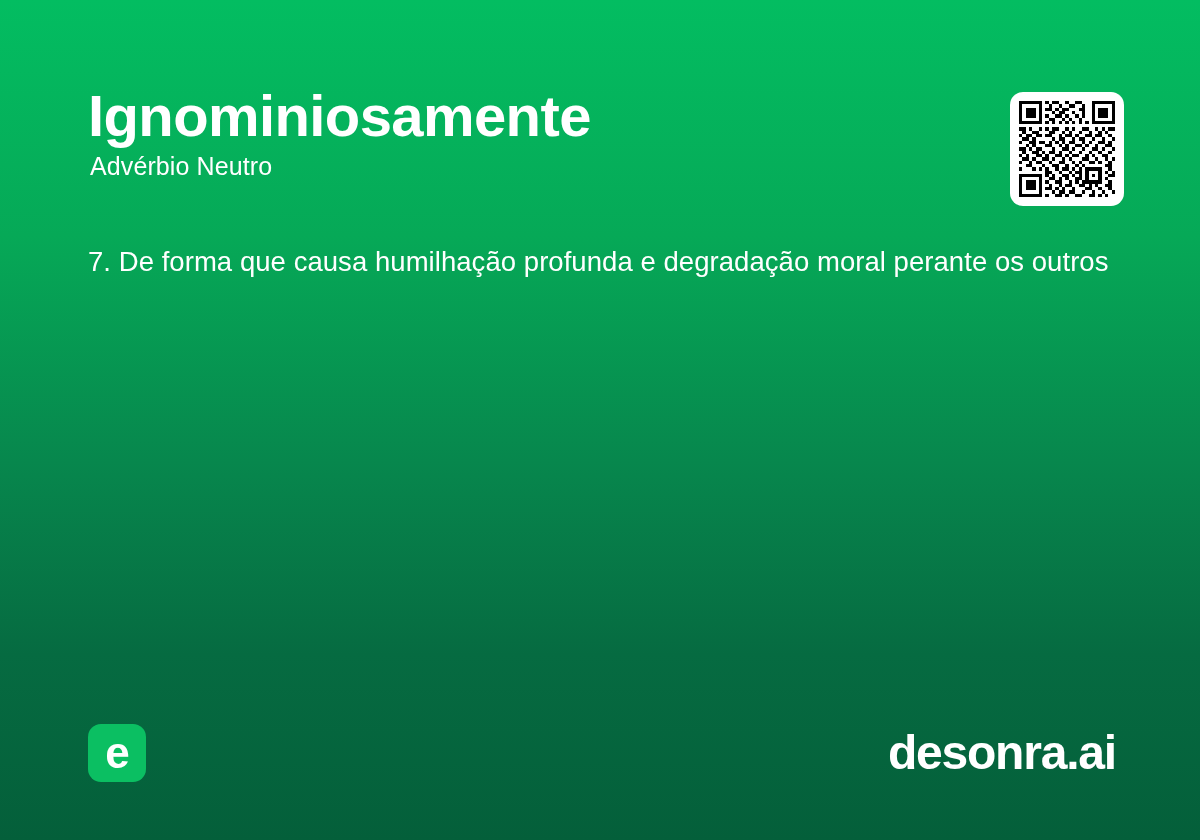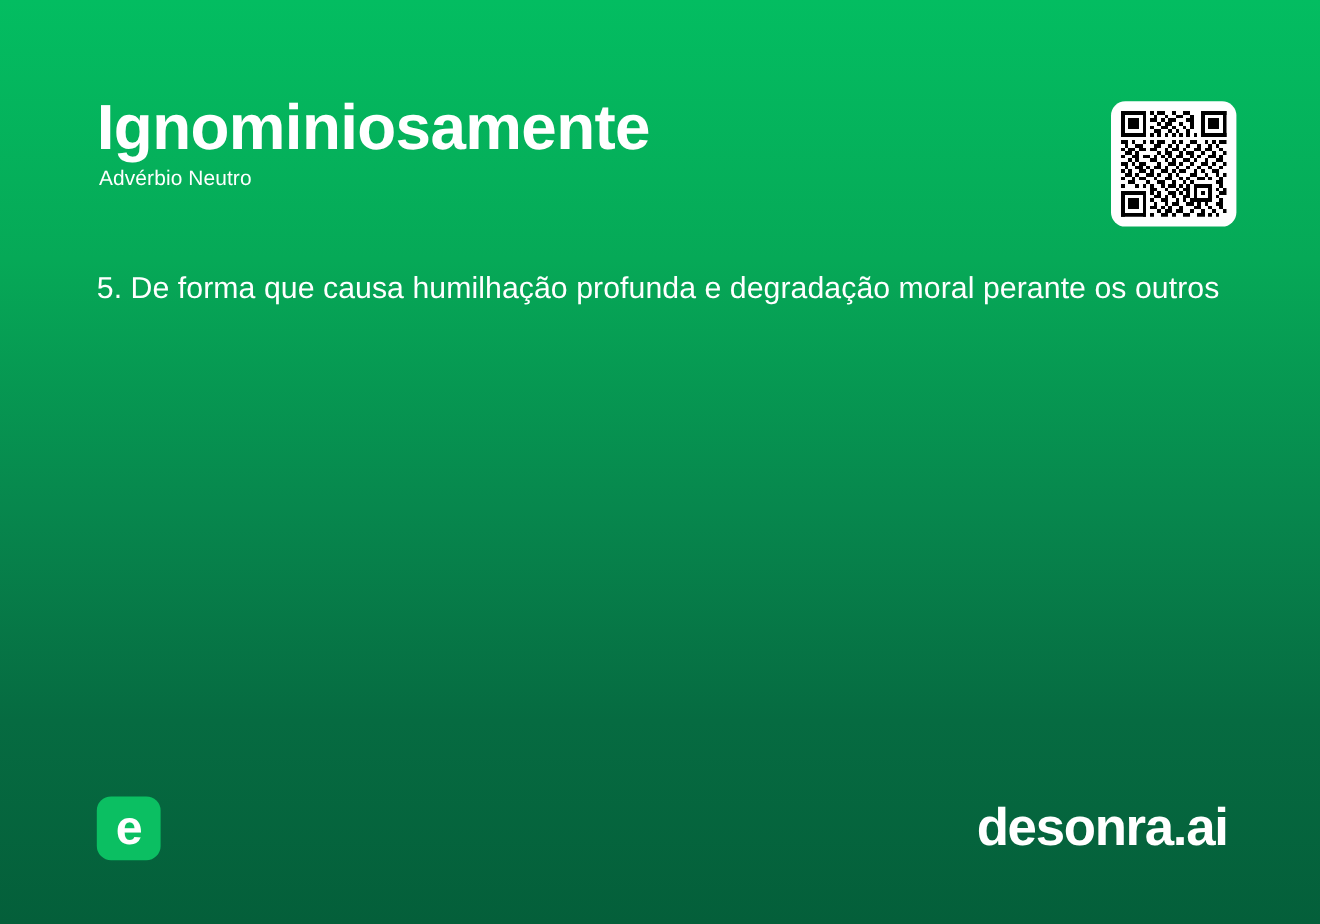--- a/index.html
+++ b/index.html
@@ -40,21 +40,21 @@
     margin: 0;
     font-size: 58px;
     line-height: 1.04;
     font-weight: 700;
     letter-spacing: -0.6px;
     color: #ffffff;
     white-space: nowrap;
   }
   .word-class {
     margin: 6px 0 0 2px;
-    font-size: 19px;
+    font-size: 25px;
     font-weight: 500;
     letter-spacing: 0.1px;
     color: #ffffff;
     white-space: nowrap;
   }
 
   
   .qr-wrap {
     position: absolute;
     right: 76px;
@@ -397,21 +397,21 @@
         <rect x="14" y="28" width="1" height="1"></rect>
           <rect x="17" y="28" width="2" height="1"></rect>
         <rect x="21" y="28" width="2" height="1"></rect>
           <rect x="24" y="28" width="1" height="1"></rect>
         <rect x="26" y="28" width="1" height="1"></rect>
       </g>
     </svg>
   </div>
 
   <div class="definitions">
-    <p class="definition">5. De forma que causa humilhação profunda e degradação moral perante os outros</p>
+    <p class="definition">7. De forma que causa humilhação profunda e degradação moral perante os outros</p>
   </div>
 
   <div class="footer">
     <div class="logo-mark">
       <span class="logo-letter">e</span>
     </div>
     <div class="brand">desonra.ai</div>
   </div>
 
 </div>

